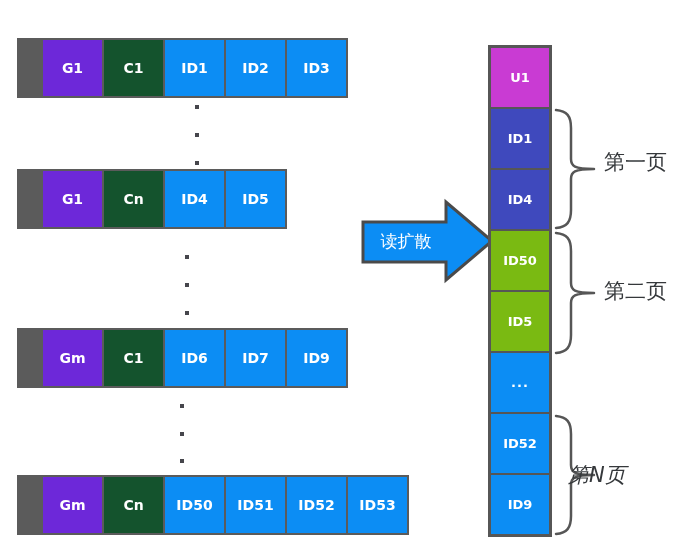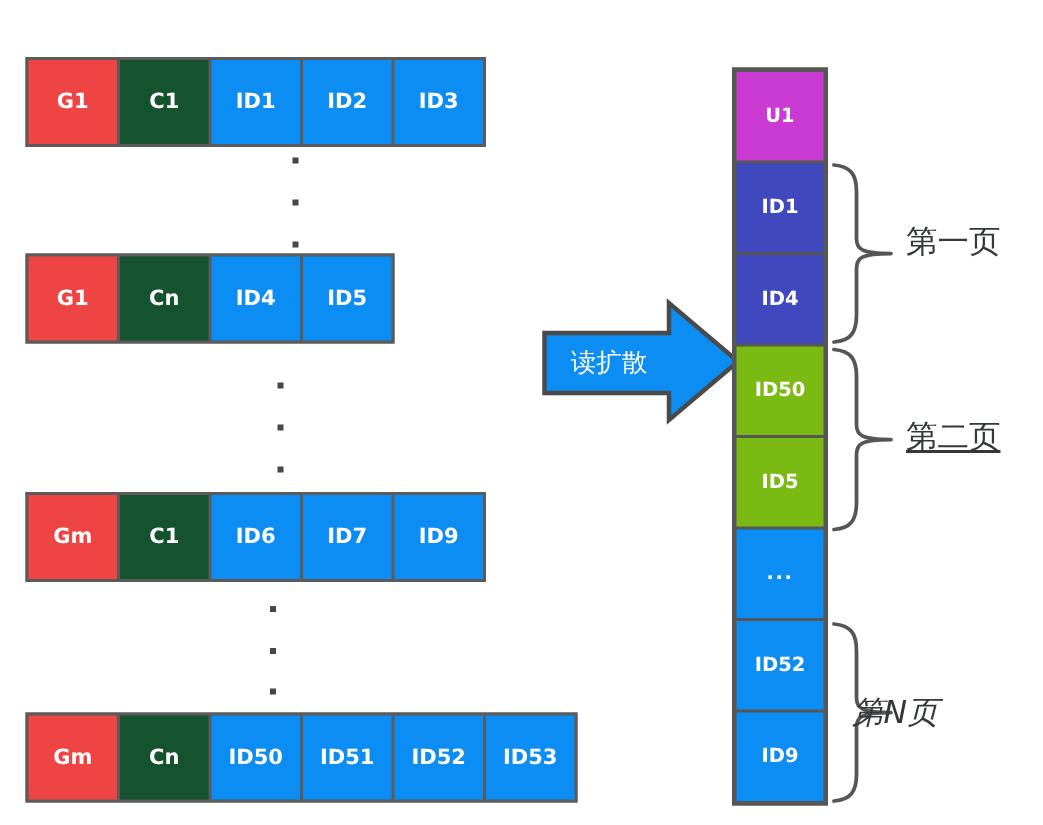--- a/index.html
+++ b/index.html
@@ -15,21 +15,21 @@
   }
   
   .vcol{
     position:absolute;left:488px;top:45px;display:flex;flex-direction:column;gap:2px;
     border:3px solid #565656;background:#565656;
   }
   .vcol .cell{
     width:58px;height:59px;display:flex;align-items:center;justify-content:center;
     color:#fff;font-weight:bold;font-size:13px;
   }
-  .k-group{background:#ef4444;}
+  .k-group{background:#6d28d9;margin-left:24px;}
   .k-conv{background:#14532d;}
   .k-id{background:#0C8DF4;}
   .k-user{background:#C93BD3;}
   .k-p1{background:#3F49BD;}
   .k-p2{background:#7ABA12;}
   .more-cell{font-size:12px;letter-spacing:1px;font-weight:bold;}
   .dot{position:absolute;width:4px;height:4px;background:#46464c;}
   .arrow-wrap{position:absolute;left:360px;top:198px;width:136px;height:86px;}
   .arrow-wrap text{font-family:"DejaVu Sans","Liberation Sans",sans-serif;font-size:17px;fill:#ffffff;}
   .brace{position:absolute;}
@@ -101,20 +101,20 @@
   </div>
 
   <svg class="brace" style="left:554px;top:108px;" width="46" height="124" viewBox="0 0 46 124">
     <path d="M 2,2 C 13,3 17,8 17,20 L 17,51 C 17,58 20,61 40,61 C 20,61 17,64 17,71 L 17,102 C 17,114 13,119 2,120" fill="none" stroke="#565656" stroke-width="2.5" stroke-linecap="round" stroke-linejoin="round"></path>
   </svg>
   <div class="page-label" style="left:604px;top:153px;font-family:Liberation Mono, monospace;">第一页</div>
 
   <svg class="brace" style="left:554px;top:231px;" width="46" height="126" viewBox="0 0 46 126">
     <path d="M 2,2 C 13,3 17,8 17,20 L 17,52 C 17,59 20,62 40,62 C 20,62 17,65 17,72 L 17,104 C 17,116 13,121 2,122" fill="none" stroke="#565656" stroke-width="2.5" stroke-linecap="round" stroke-linejoin="round"></path>
   </svg>
-  <div class="page-label" style="left:604px;top:281px;text-decoration:underline;">第二页</div>
+  <div class="page-label" style="left:604px;top:281px;">第二页</div>
 
   <svg class="brace" style="left:554px;top:414px;" width="46" height="124" viewBox="0 0 46 124">
     <path d="M 2,2 C 13,3 17,8 17,20 L 17,51 C 17,58 20,61 40,61 C 20,61 17,64 17,71 L 17,102 C 17,114 13,119 2,120" fill="none" stroke="#565656" stroke-width="2.5" stroke-linecap="round" stroke-linejoin="round"></path>
   </svg>
   <div class="page-label" style="left:568px;top:465px;font-style:italic;">第N页</div>
 
 </div>
 
 </body></html>

